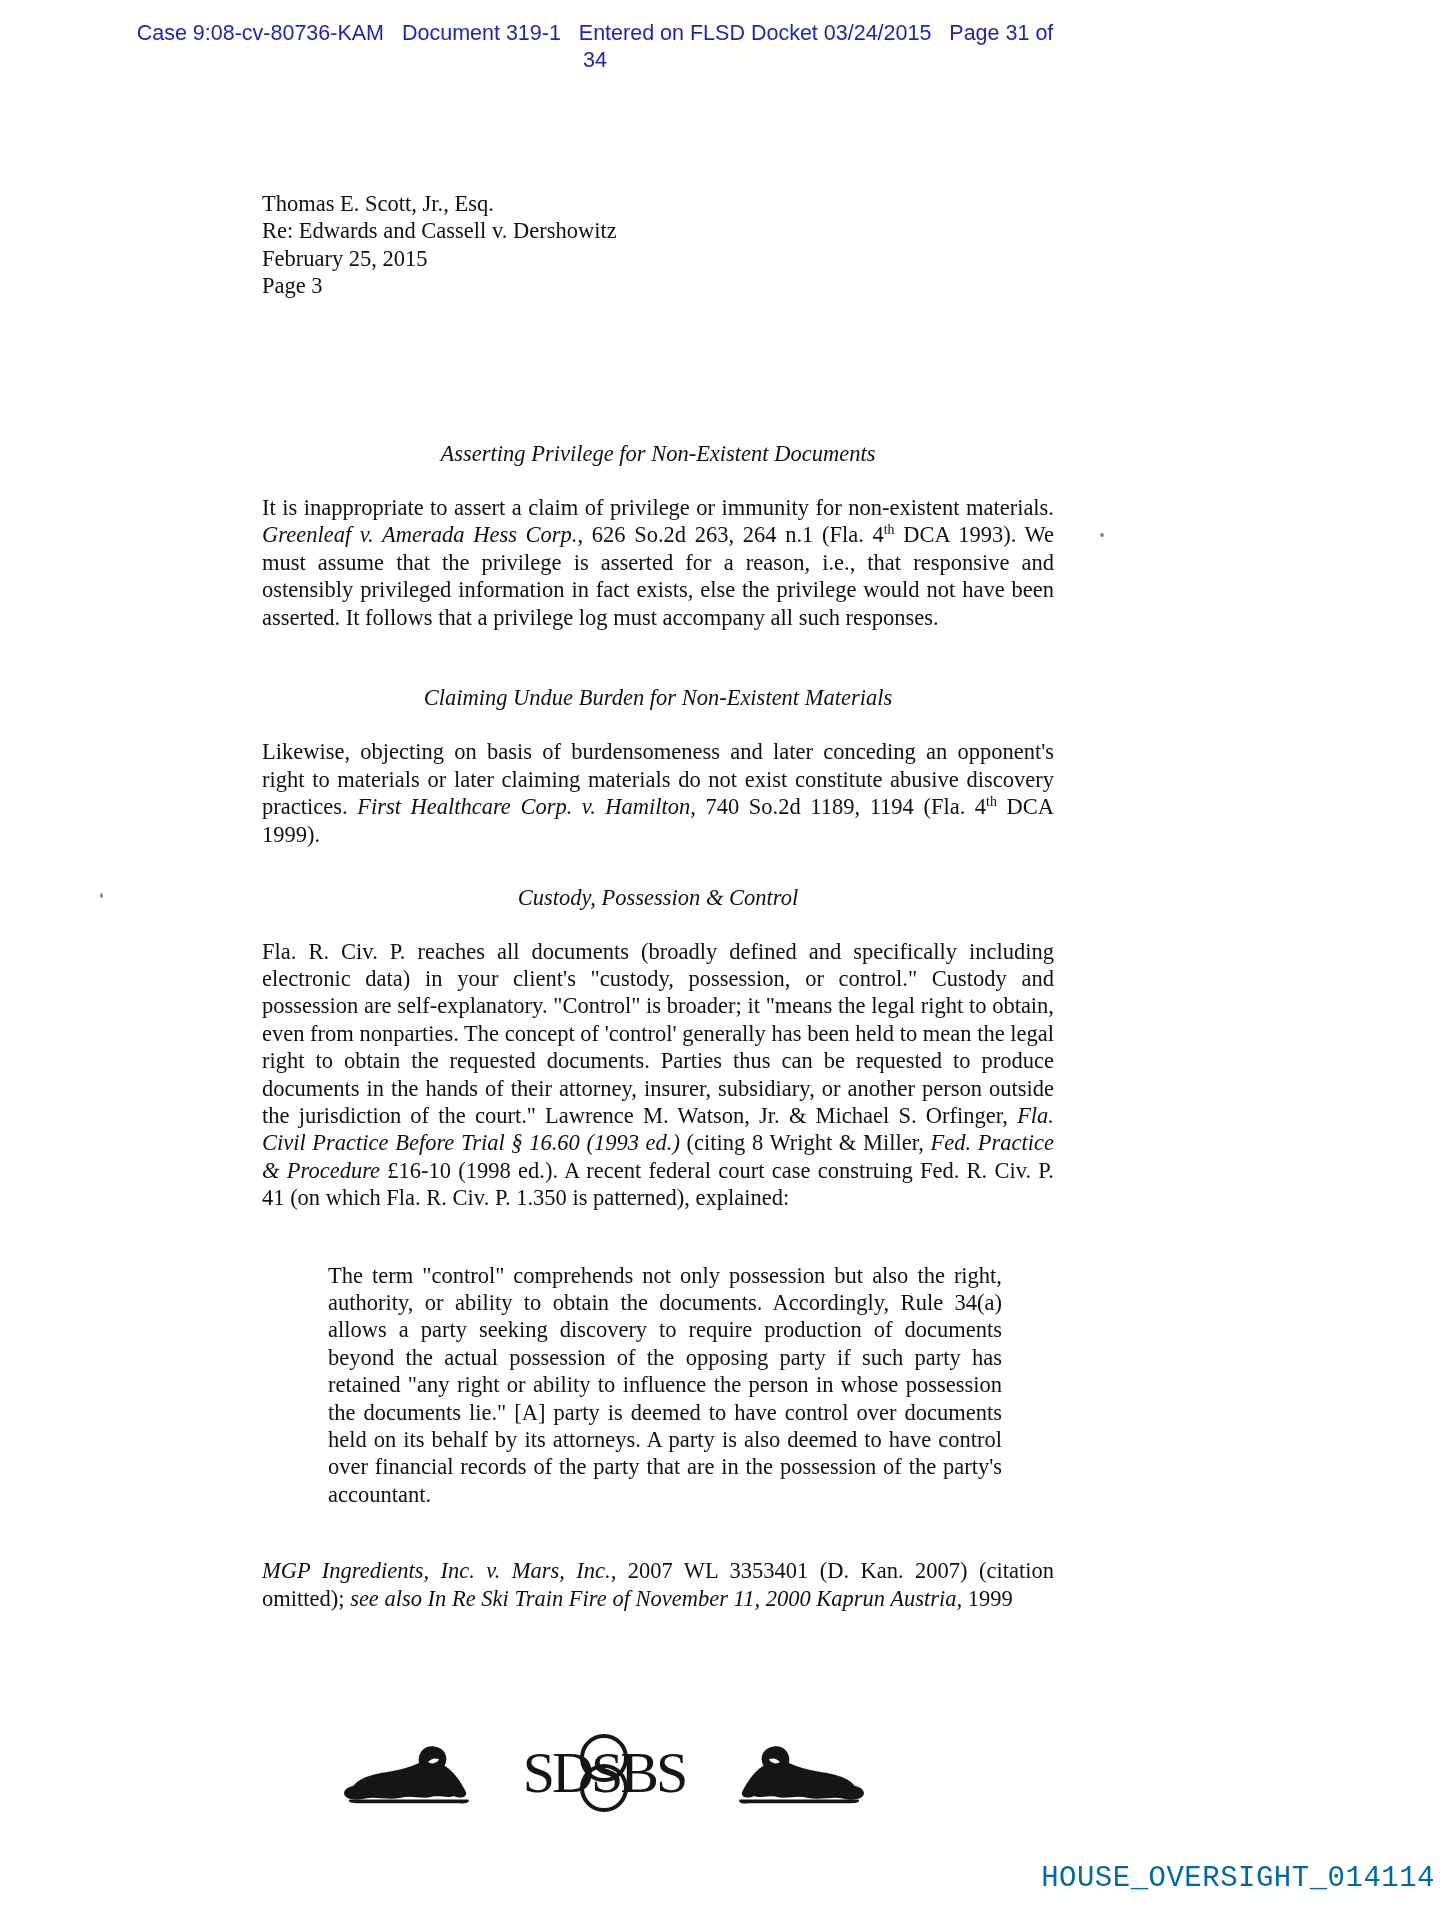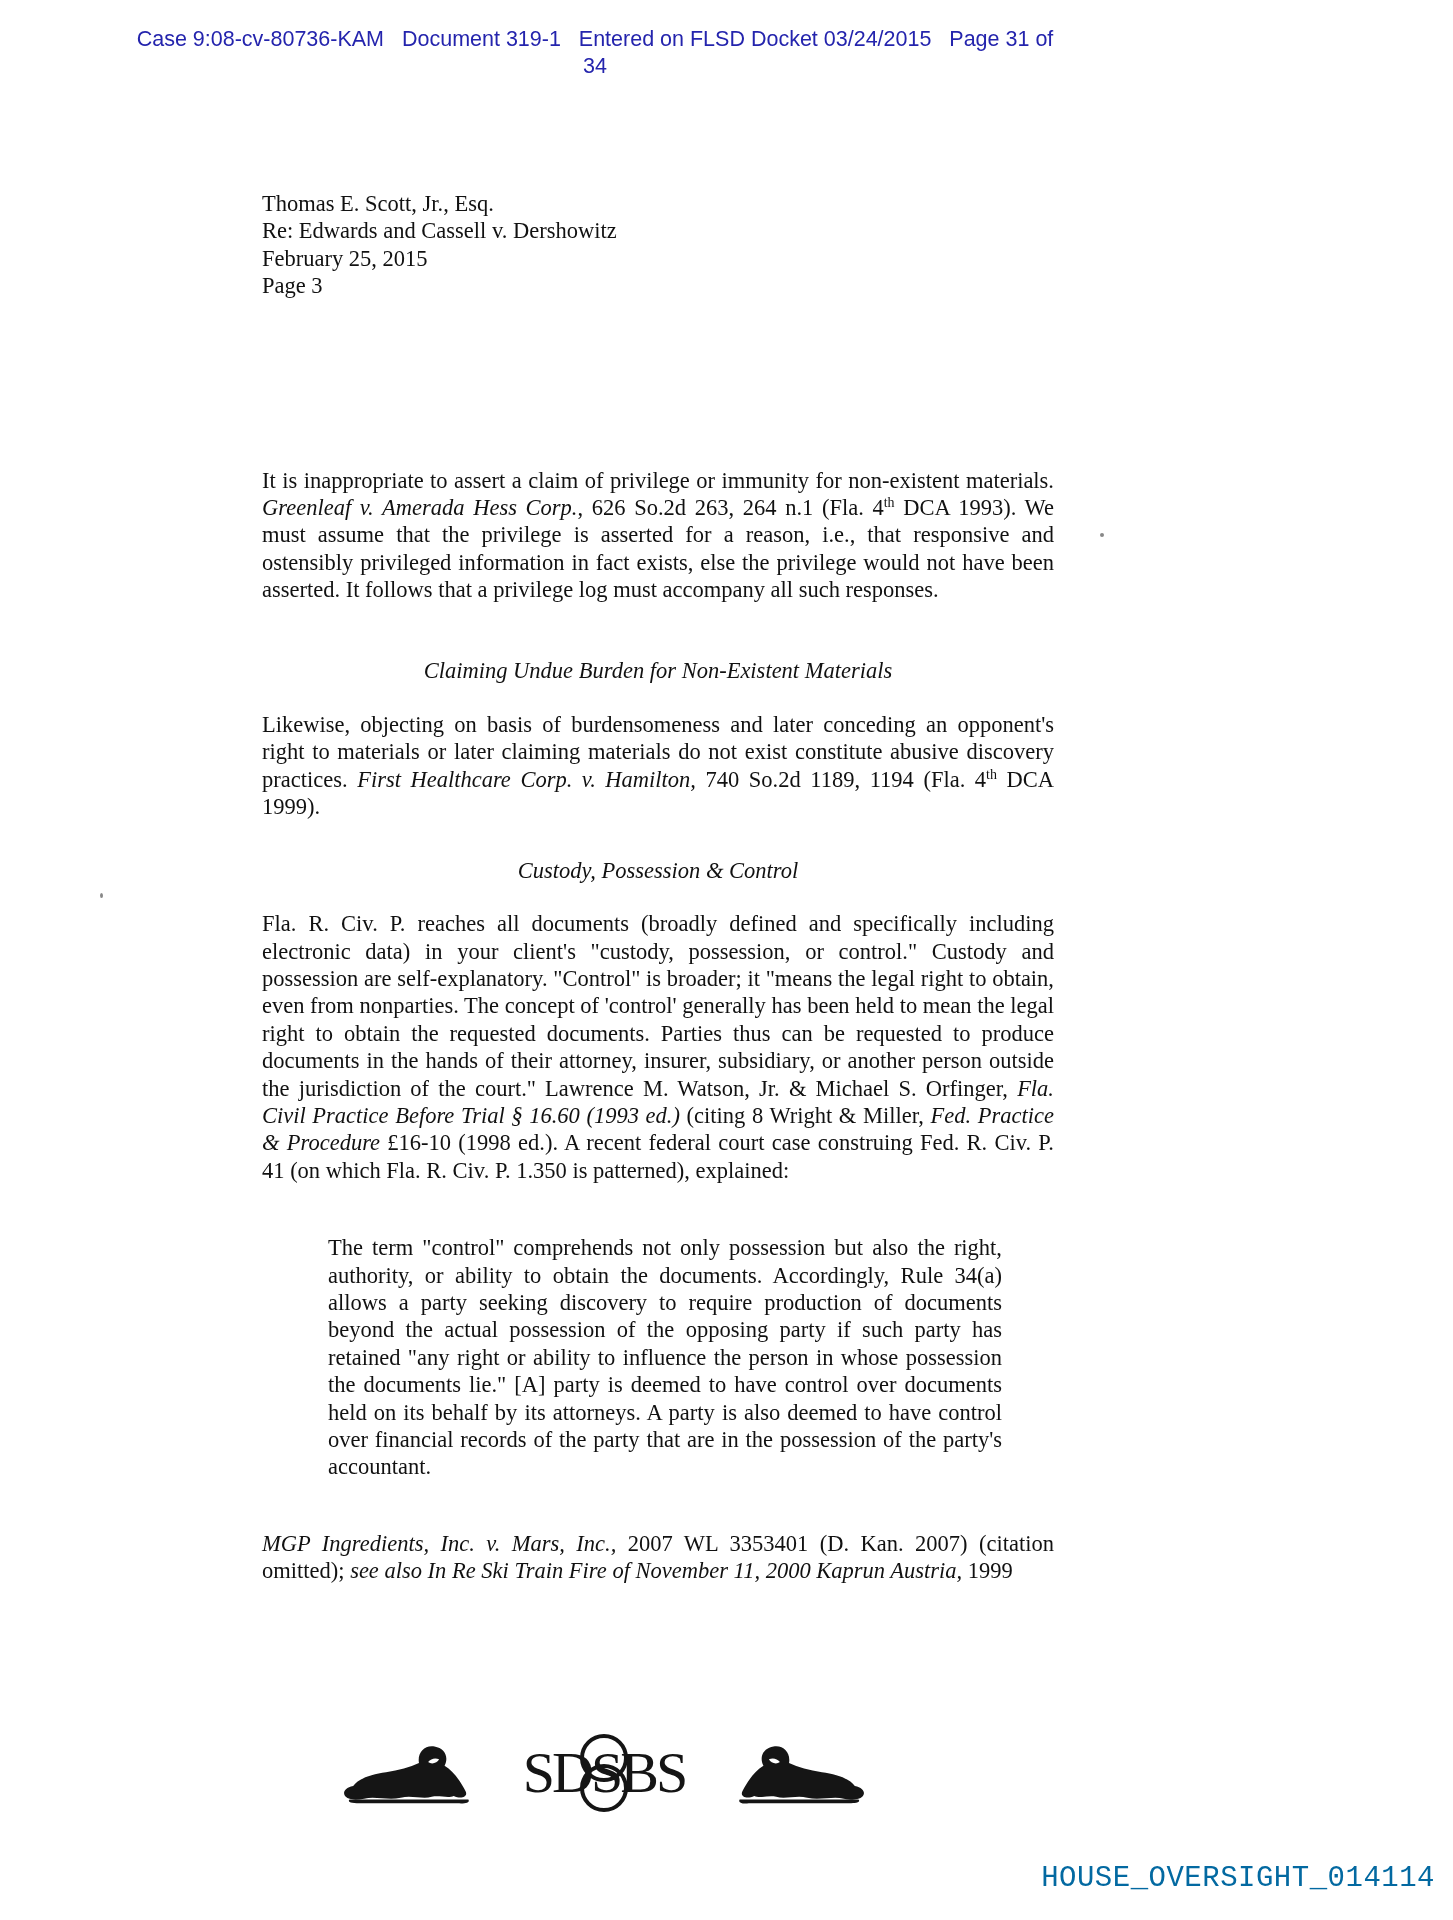--- a/index.html
+++ b/index.html
@@ -1,21 +1,21 @@
 <!DOCTYPE html>
 <html><head>
 <meta charset="utf-8">
 <style>
   html,body{margin:0;padding:0;}
   body{
     width:1453px;height:1920px;background:#ffffff;position:relative;
     font-family:"Liberation Serif", serif;color:#111;overflow:hidden;
   }
   .case-header{
-    position:absolute;top:26px;left:95px;width:1000px;
+    position:absolute;top:20px;left:95px;width:1000px;
     font-family:"Liberation Sans", sans-serif;
     font-size:21.5px;line-height:27px;text-align:center;
     white-space:pre-wrap;
   }
   .doc-column{
     position:absolute;left:250px;top:190px;width:792px;
     font-size:22.5px;line-height:27.4px;margin-left:12px;
   }
   .letter-head div{white-space:pre;}
   .section-title{
@@ -62,20 +62,21 @@
 
   <div class="letter-head">
     <div>Thomas E. Scott, Jr., Esq.</div>
     <div>Re: Edwards and Cassell v. Dershowitz</div>
     <div>February 25, 2015</div>
     <div>Page 3</div>
   </div>
 
   <div class="sp-h1"></div>
 
+  <h3 class="section-title">Asserting Privilege for Non-Existent Documents</h3>
   <div class="sp-t1"></div>
   <p class="para"><span>It is inappropriate to assert a claim of privilege or immunity for non-existent materials. </span><span style="font-style: italic;">Greenleaf v. Amerada Hess Corp.</span><span>, 626 So.2d 263, 264 n.1 (Fla. 4</span><sup>th</sup><span> DCA 1993). We must assume that the privilege is asserted for a reason, i.e., that responsive and ostensibly privileged information in fact exists, else the privilege would not have been asserted. It follows that a privilege log must accompany all such responses.</span></p>
 
   <div class="sp-p1"></div>
 
   <h3 class="section-title">Claiming Undue Burden for Non-Existent Materials</h3>
   <div class="sp-t2"></div>
   <p class="para"><span>Likewise, objecting on basis of burdensomeness and later conceding an opponent's right to materials or later claiming materials do not exist constitute abusive discovery practices. </span><span style="font-style: italic;">First Healthcare Corp. v. Hamilton,</span><span> 740 So.2d 1189, 1194 (Fla. 4</span><sup>th</sup><span> DCA 1999).</span></p>
 
   <div class="sp-p2"></div>

